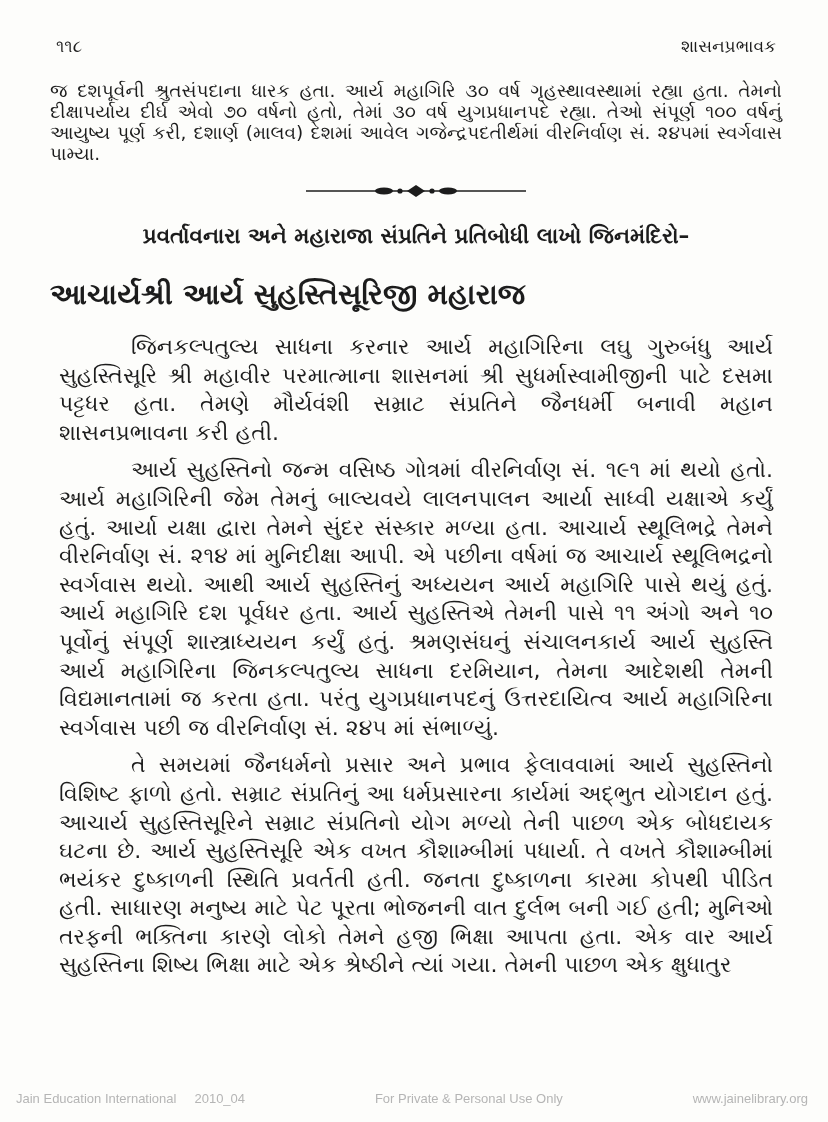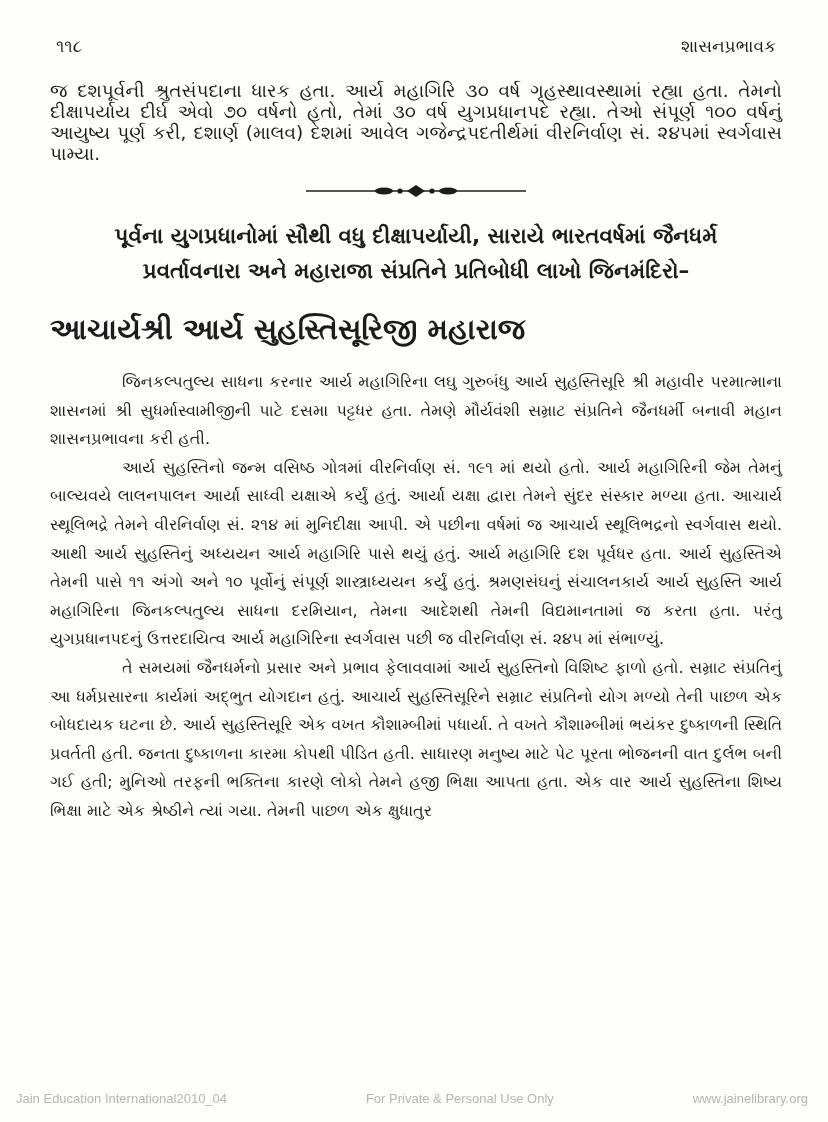--- a/index.html
+++ b/index.html
@@ -51,40 +51,40 @@
     margin-top: 22px;
     text-align: left;
     font-weight: bold;
     font-size: 29px;
     line-height: 38px;
   }
   .body-paragraphs {
     margin-top: 20px;
   }
   .body-paragraphs p {
-    margin: 0;
-    font-size: 16px;
+    margin: 9px;
+    font-size: 22px;
     line-height: 28.6px;
     text-align: justify;
     text-indent: 72px;
   }
   .footer-row {
     position: absolute;
     left: 0;
     right: 0;
     bottom: 16px;
     display: flex;
     justify-content: space-between;
     align-items: baseline;
     padding: 0 20px 0 16px;
     font-family: "Liberation Sans", sans-serif;
     font-size: 13px;
     color: #b5b5b5;
   }
-  .footer-left { display: flex; }
+  .footer-left { display: flex; gap: 18px; }
 </style>
 </head>
 <body>
 
 <div class="page">
   <div class="content">
 
     <div class="header-row">
       <span>૧૧૮</span>
       <span>શાસનપ્રભાવક</span>
@@ -97,21 +97,20 @@
         <line x1="0" y1="7" x2="220" y2="7" stroke="#1c1c1c" stroke-width="1.4"></line>
         <ellipse cx="78" cy="7" rx="9" ry="3.4" fill="#1c1c1c"></ellipse>
         <circle cx="94" cy="7" r="2.6" fill="#1c1c1c"></circle>
         <path d="M110 1 L119 7 L110 13 L101 7 Z" fill="#1c1c1c"></path>
         <circle cx="126" cy="7" r="2.6" fill="#1c1c1c"></circle>
         <ellipse cx="142" cy="7" rx="9" ry="3.4" fill="#1c1c1c"></ellipse>
       </svg>
     </div>
 
     <div class="section-heading">
-      <div>પૂર્વના યુગપ્રધાનોમાં સૌથી વધુ દીક્ષાપર્યાયી, સારાયે ભારતવર્ષમાં જૈનધર્મ</div>
       <div>પ્રવર્તાવનારા અને મહારાજા સંપ્રતિને પ્રતિબોધી લાખો જિનમંદિરો–</div>
     </div>
 
     <h1 class="article-title">આચાર્યશ્રી આર્ય સુહસ્તિસૂરિજી મહારાજ</h1>
 
     <div class="body-paragraphs">
       <p>જિનકલ્પતુલ્ય સાધના કરનાર આર્ય મહાગિરિના લઘુ ગુરુબંધુ આર્ય સુહસ્તિસૂરિ શ્રી મહાવીર પરમાત્માના શાસનમાં શ્રી સુધર્માસ્વામીજીની પાટે દસમા પટ્ટધર હતા. તેમણે મૌર્યવંશી સમ્રાટ સંપ્રતિને જૈનધર્મી બનાવી મહાન શાસનપ્રભાવના કરી હતી.</p>
       <p>આર્ય સુહસ્તિનો જન્મ વસિષ્ઠ ગોત્રમાં વીરનિર્વાણ સં. ૧૯૧ માં થયો હતો. આર્ય મહાગિરિની જેમ તેમનું બાલ્યવયે લાલનપાલન આર્યા સાધ્વી યક્ષાએ કર્યું હતું. આર્યા યક્ષા દ્વારા તેમને સુંદર સંસ્કાર મળ્યા હતા. આચાર્ય સ્થૂલિભદ્રે તેમને વીરનિર્વાણ સં. ૨૧૪ માં મુનિદીક્ષા આપી. એ પછીના વર્ષમાં જ આચાર્ય સ્થૂલિભદ્રનો સ્વર્ગવાસ થયો. આથી આર્ય સુહસ્તિનું અધ્યયન આર્ય મહાગિરિ પાસે થયું હતું. આર્ય મહાગિરિ દશ પૂર્વધર હતા. આર્ય સુહસ્તિએ તેમની પાસે ૧૧ અંગો અને ૧૦ પૂર્વોનું સંપૂર્ણ શાસ્ત્રાધ્યયન કર્યું હતું. શ્રમણસંઘનું સંચાલનકાર્ય આર્ય સુહસ્તિ આર્ય મહાગિરિના જિનકલ્પતુલ્ય સાધના દરમિયાન, તેમના આદેશથી તેમની વિદ્યમાનતામાં જ કરતા હતા. પરંતુ યુગપ્રધાનપદનું ઉત્તરદાયિત્વ આર્ય મહાગિરિના સ્વર્ગવાસ પછી જ વીરનિર્વાણ સં. ૨૪૫ માં સંભાળ્યું.</p>
       <p>તે સમયમાં જૈનધર્મનો પ્રસાર અને પ્રભાવ ફેલાવવામાં આર્ય સુહસ્તિનો વિશિષ્ટ ફાળો હતો. સમ્રાટ સંપ્રતિનું આ ધર્મપ્રસારના કાર્યમાં અદ્ભુત યોગદાન હતું. આચાર્ય સુહસ્તિસૂરિને સમ્રાટ સંપ્રતિનો યોગ મળ્યો તેની પાછળ એક બોધદાયક ઘટના છે. આર્ય સુહસ્તિસૂરિ એક વખત કૌશામ્બીમાં પધાર્યા. તે વખતે કૌશામ્બીમાં ભયંકર દુષ્કાળની સ્થિતિ પ્રવર્તતી હતી. જનતા દુષ્કાળના કારમા કોપથી પીડિત હતી. સાધારણ મનુષ્ય માટે પેટ પૂરતા ભોજનની વાત દુર્લભ બની ગઈ હતી; મુનિઓ તરફની ભક્તિના કારણે લોકો તેમને હજી ભિક્ષા આપતા હતા. એક વાર આર્ય સુહસ્તિના શિષ્ય ભિક્ષા માટે એક શ્રેષ્ઠીને ત્યાં ગયા. તેમની પાછળ એક ક્ષુધાતુર</p>
     </div>

